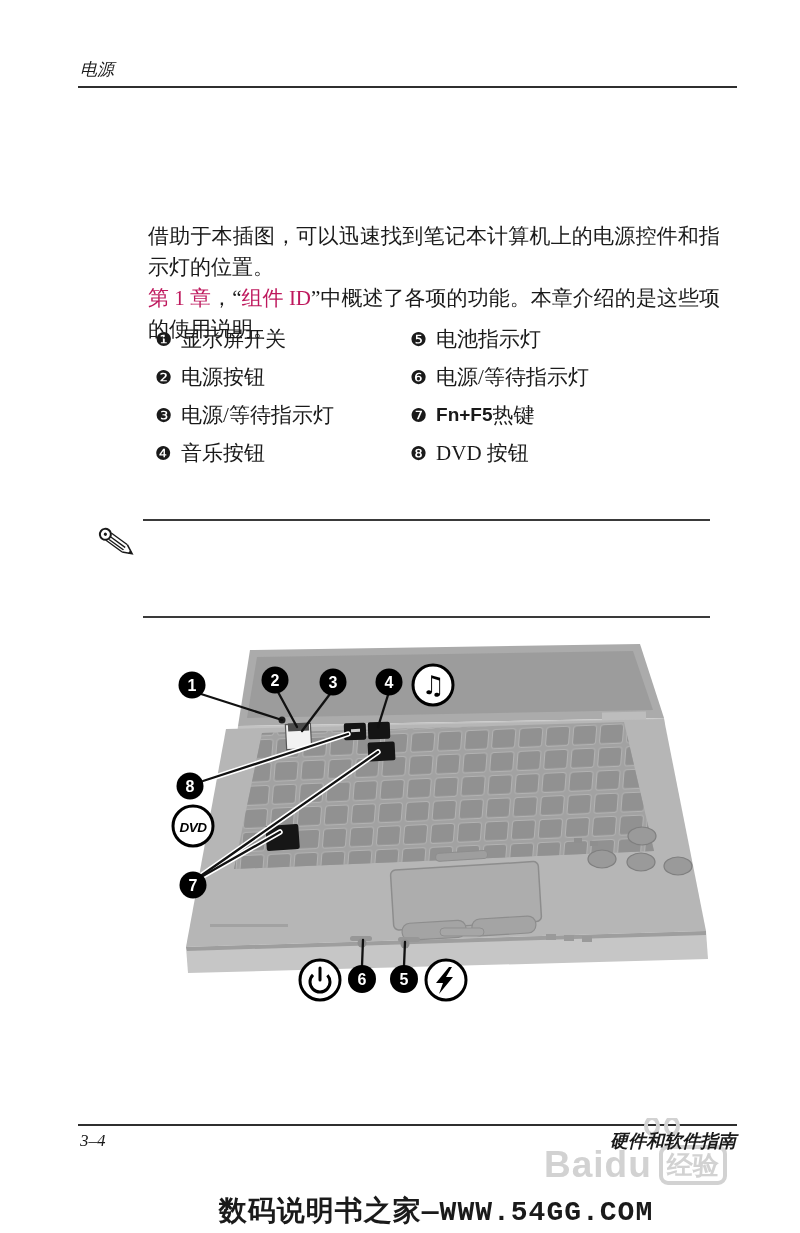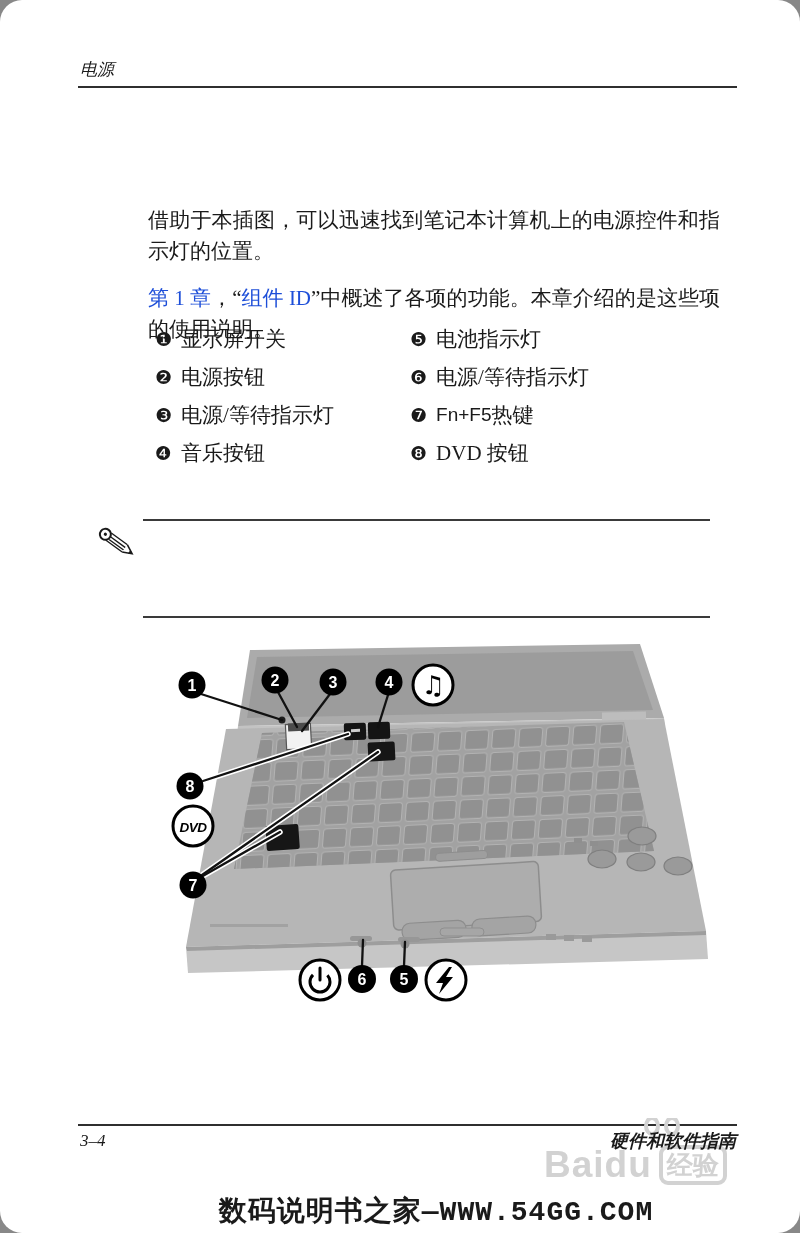--- a/index.html
+++ b/index.html
@@ -1,38 +1,38 @@
 <!DOCTYPE html>
 <html><head>
 <meta charset="utf-8">
 <style>
   html,body{margin:0;padding:0;background:#888;}
   .page{
     position:relative;width:800px;height:1233px;margin:0 auto;
     background:#ffffff;overflow:hidden;
-    font-family:"Liberation Serif", serif;color:#1a1a1a;border-radius:22px;
+    font-family:"Liberation Serif", serif;color:#1a1a1a;
   }
   
   .running-head{position:absolute;left:80px;top:58px;font-size:17px;font-style:italic;}
   .head-rule{position:absolute;left:78px;top:86px;width:659px;height:2px;background:#2f2f2f;}
   
   .doc-title{position:absolute;left:71px;top:138px;font-family:"Liberation Sans", sans-serif;
     font-weight:bold;font-size:31px;letter-spacing:1px;}
   
   .para{position:absolute;left:148px;width:572px;font-size:21px;line-height:31px;text-align:justify;}
-  .p1{top:184px;}
+  .p1{top:200px;}
   .p2{top:262px;}
-  .link{color:#1d4ed8;}
+  .link{color:#be185d;}
   
   .callout-list{position:absolute;left:155px;top:326px;width:560px;}
   .cl-row{display:flex;margin-bottom:13px;height:25px;}
   .cl-cell{display:flex;align-items:center;font-size:21px;}
   .cl-cell.c1{width:255px;}
   .cl-num{font-family:"DejaVu Sans", sans-serif;font-size:19px;margin-right:9px;}
-  .cl-bold{font-family:"Liberation Sans", sans-serif;font-weight:normal;font-size:19px;}
+  .cl-bold{font-family:"Liberation Sans", sans-serif;font-weight:bold;font-size:19px;}
   
   .note-rule{position:absolute;left:143px;width:567px;height:1.5px;background:#3a3a3a;}
   .nr-top{top:519px;}
   .nr-bottom{top:616px;}
   .note-icon{position:absolute;left:90px;top:527px;}
   .note-text{position:absolute;left:148px;top:527px;width:566px;font-size:21px;line-height:31px;text-align:justify;}
   
   .diagram{position:absolute;left:150px;top:628px;width:600px;height:400px;}
   
   .foot-rule{position:absolute;left:78px;top:1124px;width:659px;height:1.5px;background:#2f2f2f;}

